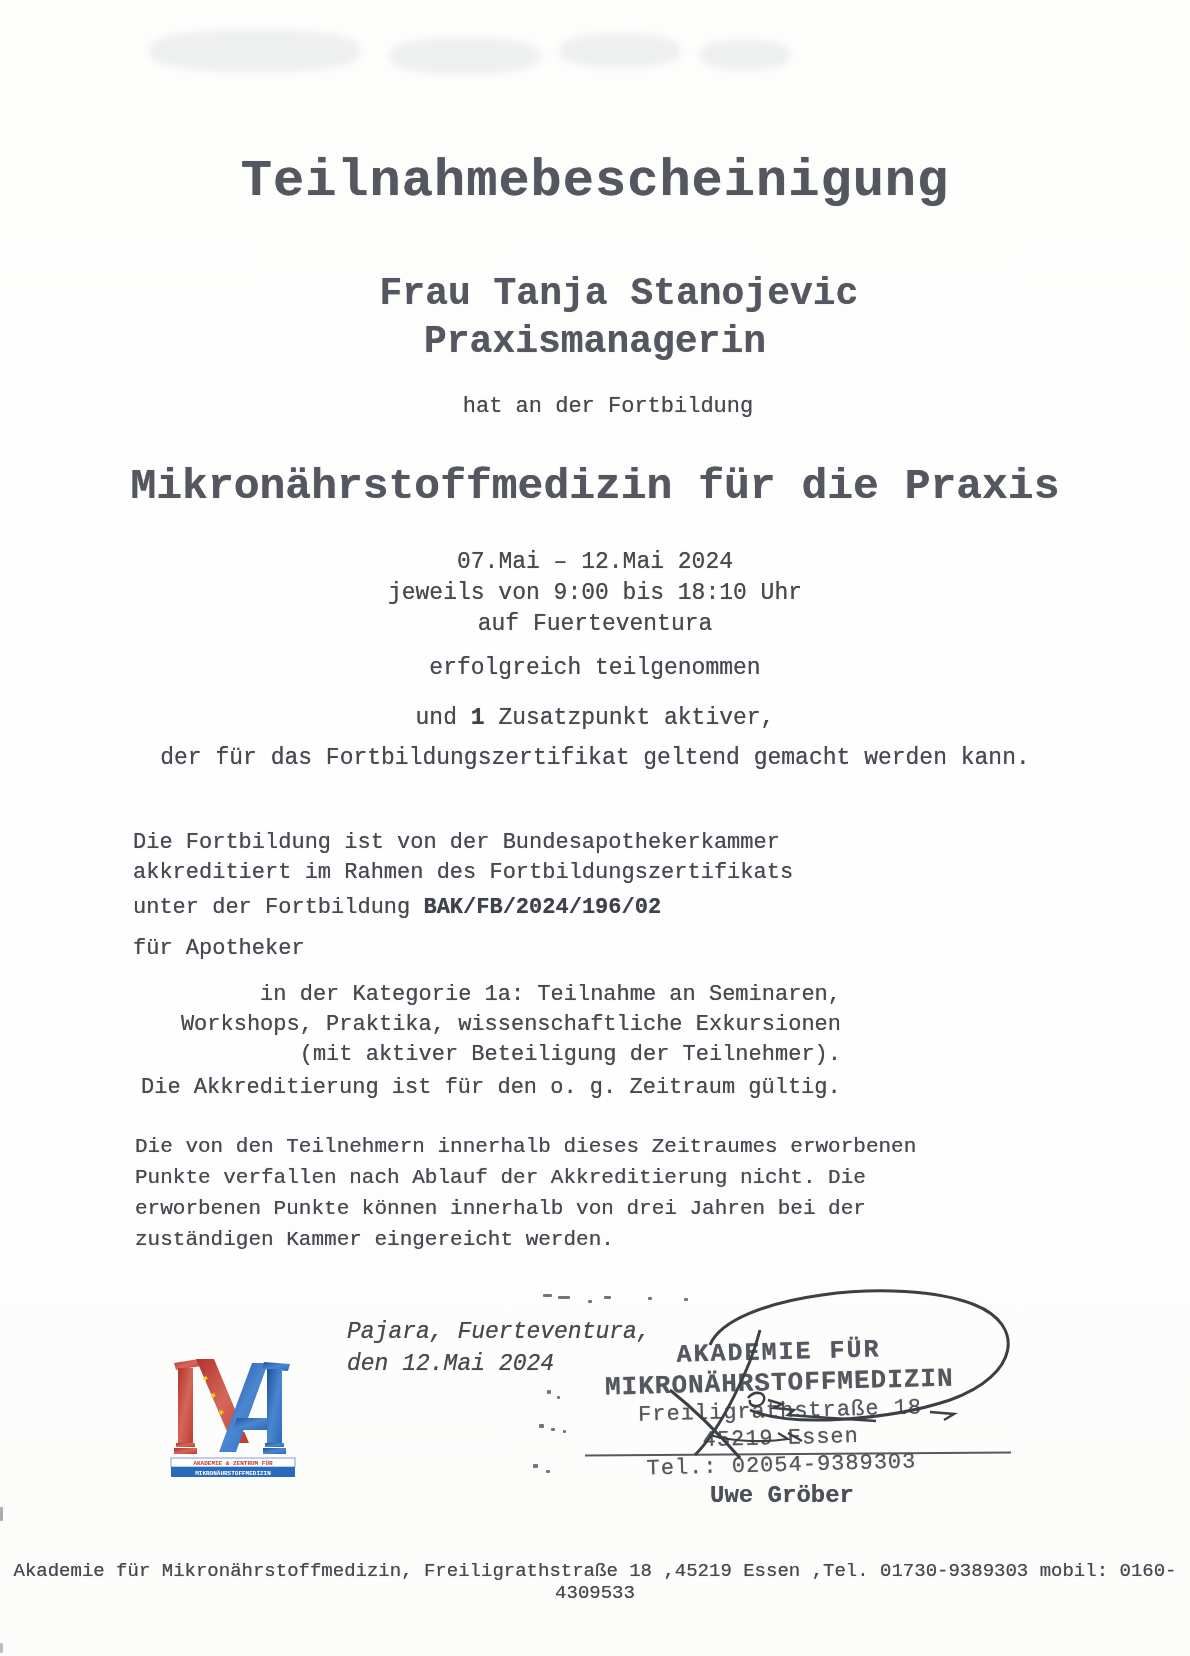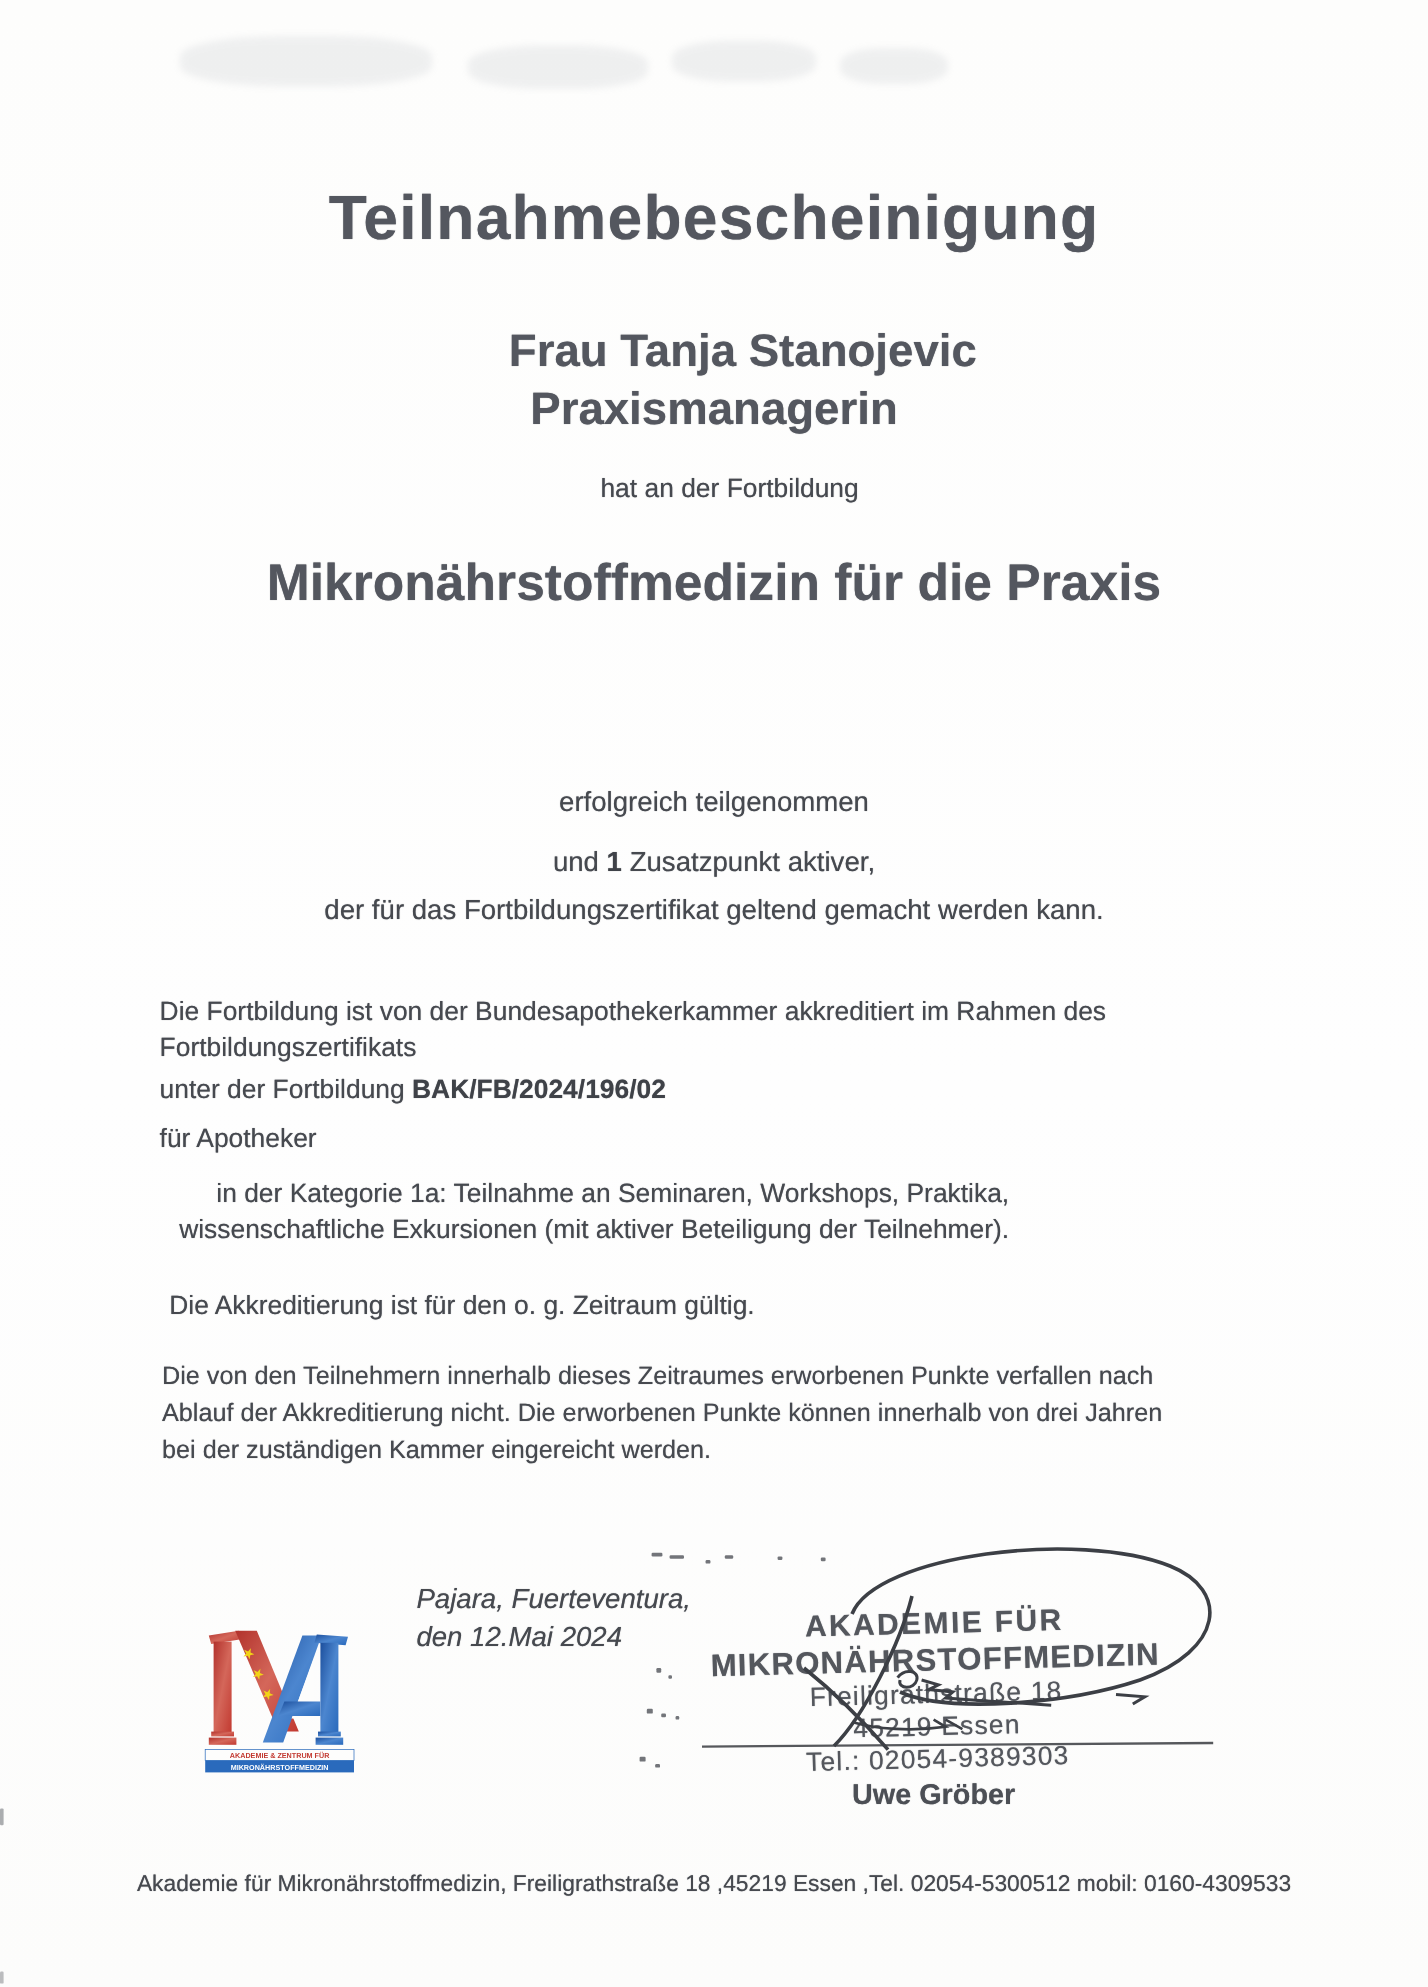--- a/index.html
+++ b/index.html
@@ -1,21 +1,21 @@
 <!DOCTYPE html>
 <html lang="de"><head>
 <meta charset="utf-8">
 <style>
   html,body{margin:0;padding:0;background:#e8e8e8;}
   .page{
     position:relative;
     width:1190px;height:1656px;
     margin:0 auto;
     background:linear-gradient(180deg,#fdfdfc 0%,#fefefe 55%,#fcfcfb 100%);
-    font-family:Liberation Sans, sans-serif;
+    font-family:Liberation Mono, monospace;
     color:#46494f;
     overflow:hidden;
   }
   .abs{position:absolute;}
   .ctr{left:0;right:0;text-align:center;}
   .scantext{text-shadow:0 0 0.7px rgba(70,73,80,0.75);}
 
   .title{font-size:52px;font-weight:bold;color:#54575f;letter-spacing:1px;}
   .name{font-size:38px;font-weight:bold;color:#54575f;}
   .intro{font-size:22px;}
@@ -56,20 +56,25 @@
 
   <div class="abs ctr title scantext" style="top:152px;">Teilnahmebescheinigung</div>
 
   <div class="abs ctr name scantext" style="top:272px;margin-left:48px;">Frau Tanja Stanojevic</div>
   <div class="abs ctr name scantext" style="top:320px;">Praxismanagerin</div>
 
   <div class="abs ctr intro scantext" style="top:394px;margin-left:26px;">hat an der Fortbildung</div>
 
   <div class="abs ctr course scantext" style="top:462px;">Mikronährstoffmedizin für die Praxis</div>
 
+  <div class="abs ctr dates scantext" style="top:547px;">
+    <div>07.Mai – 12.Mai 2024</div>
+    <div>jeweils von 9:00 bis 18:10 Uhr</div>
+    <div>auf Fuerteventura</div>
+  </div>
 
   <div class="abs ctr bodyline scantext" style="top:655px;">erfolgreich teilgenommen</div>
 
   <div class="abs ctr bodyline scantext" style="top:705px;">
     <span>und </span><b class="inline">1</b><span> Zusatzpunkt aktiver,</span>
   </div>
 
   <div class="abs ctr bodyline scantext" style="top:745px;">der für das Fortbildungszertifikat geltend gemacht werden kann.</div>
 
   <div class="abs leftblock scantext" style="top:828px;max-width:810px;">Die Fortbildung ist von der Bundesapothekerkammer akkreditiert im Rahmen des Fortbildungszertifikats</div>
@@ -169,18 +174,18 @@
 
       <path d="M 148 128 c 6 -8, 18 -6, 16 2 c -2 8, -16 8, -14 0" stroke="#3c3f45" stroke-width="2.5" fill="none"></path>
       <path d="M 168 130 l 14 4 l -8 4 l 20 2 l -6 5 l 28 2 l 60 4" stroke="#3c3f45" stroke-width="2.5" fill="none"></path>
       <path d="M 330 142 l 24 2 l -10 6" stroke="#3c3f45" stroke-width="2.5" fill="none"></path>
       <path d="M 110 165 c 20 6, 50 8, 78 4 l -10 -6 M 188 163 l 14 8" stroke="#3c3f45" stroke-width="2.2" fill="none"></path>
     </svg>
   </div>
 
   <div class="abs signer scantext" style="left:710px;top:1482px;">Uwe Gröber</div>
 
-  <div class="abs ctr footer scantext" style="top:1560px;">Akademie für Mikronährstoffmedizin, Freiligrathstraße 18 ,45219 Essen ,Tel. 02054-5300512 mobil: 0160-4309533</div>
+  <div class="abs ctr footer scantext" style="top:1560px;">Akademie für Mikronährstoffmedizin, Freiligrathstraße 18 ,45219 Essen ,Tel. 01730-9389303 mobil: 0160-4309533</div>
 
   <div class="speck" style="left:0px;top:1507px;width:3px;height:14px;opacity:0.5;"></div>
   <div class="speck" style="left:0px;top:1643px;width:3px;height:10px;opacity:0.4;"></div>
 
 </div>
 
 </body></html>

